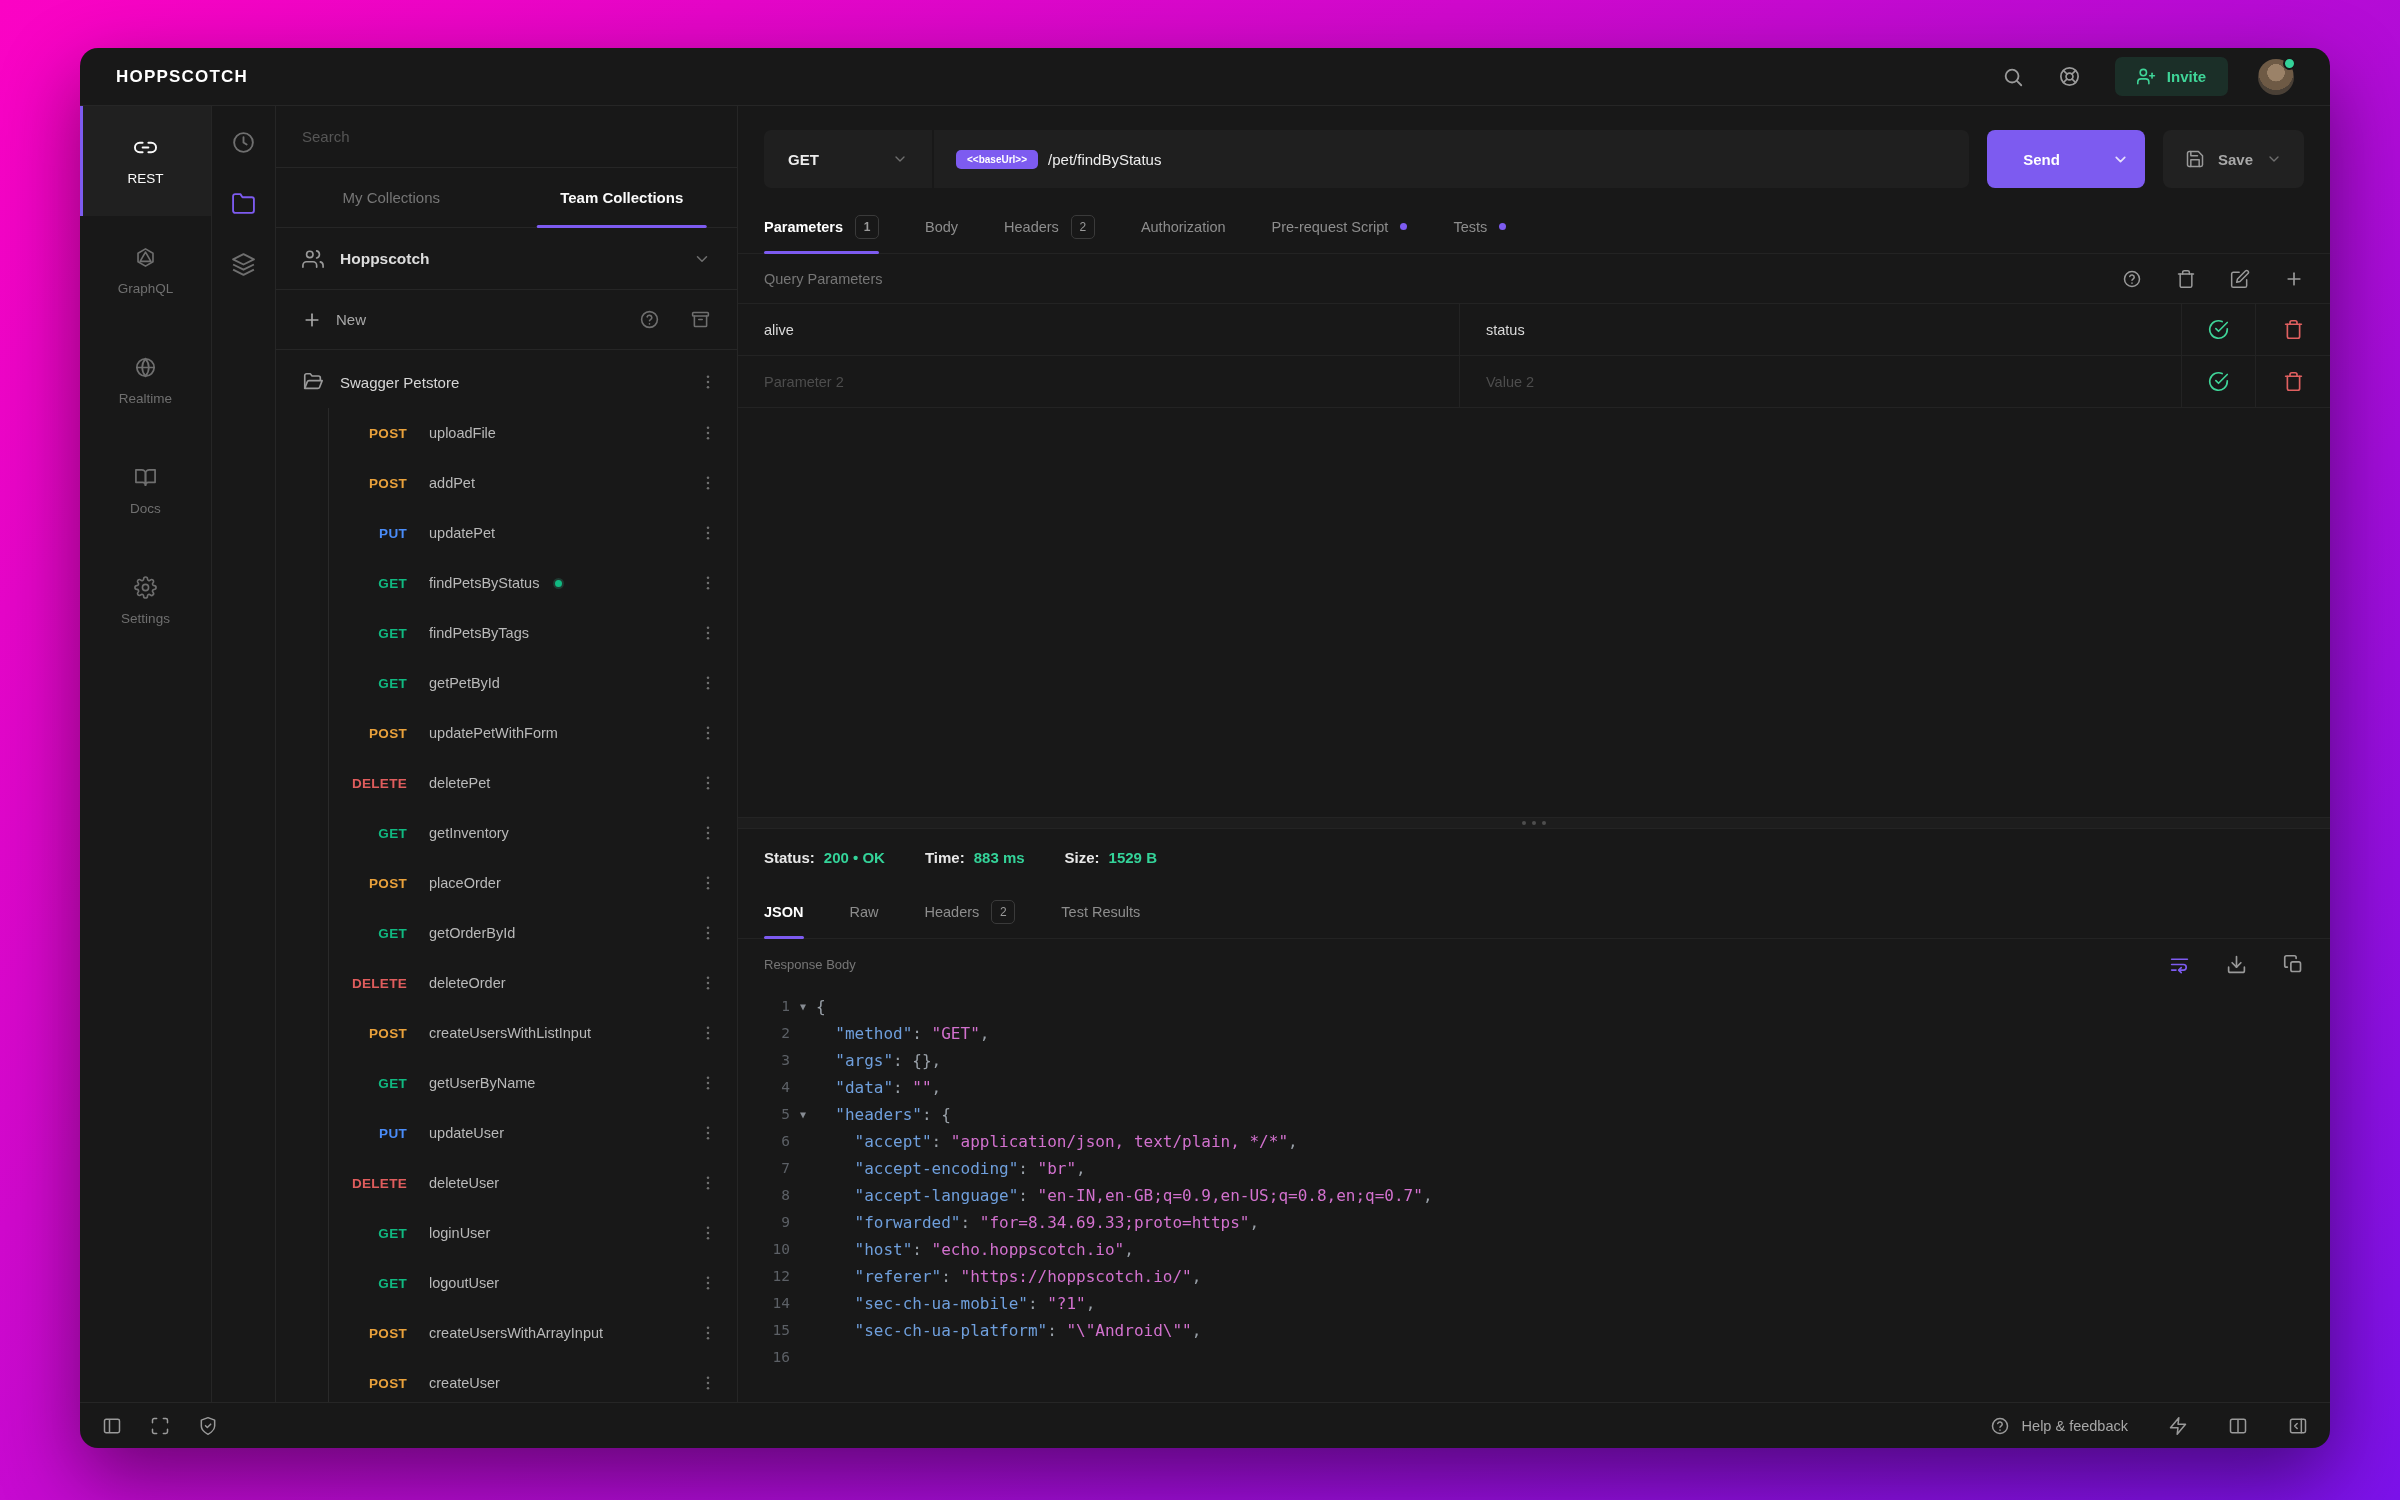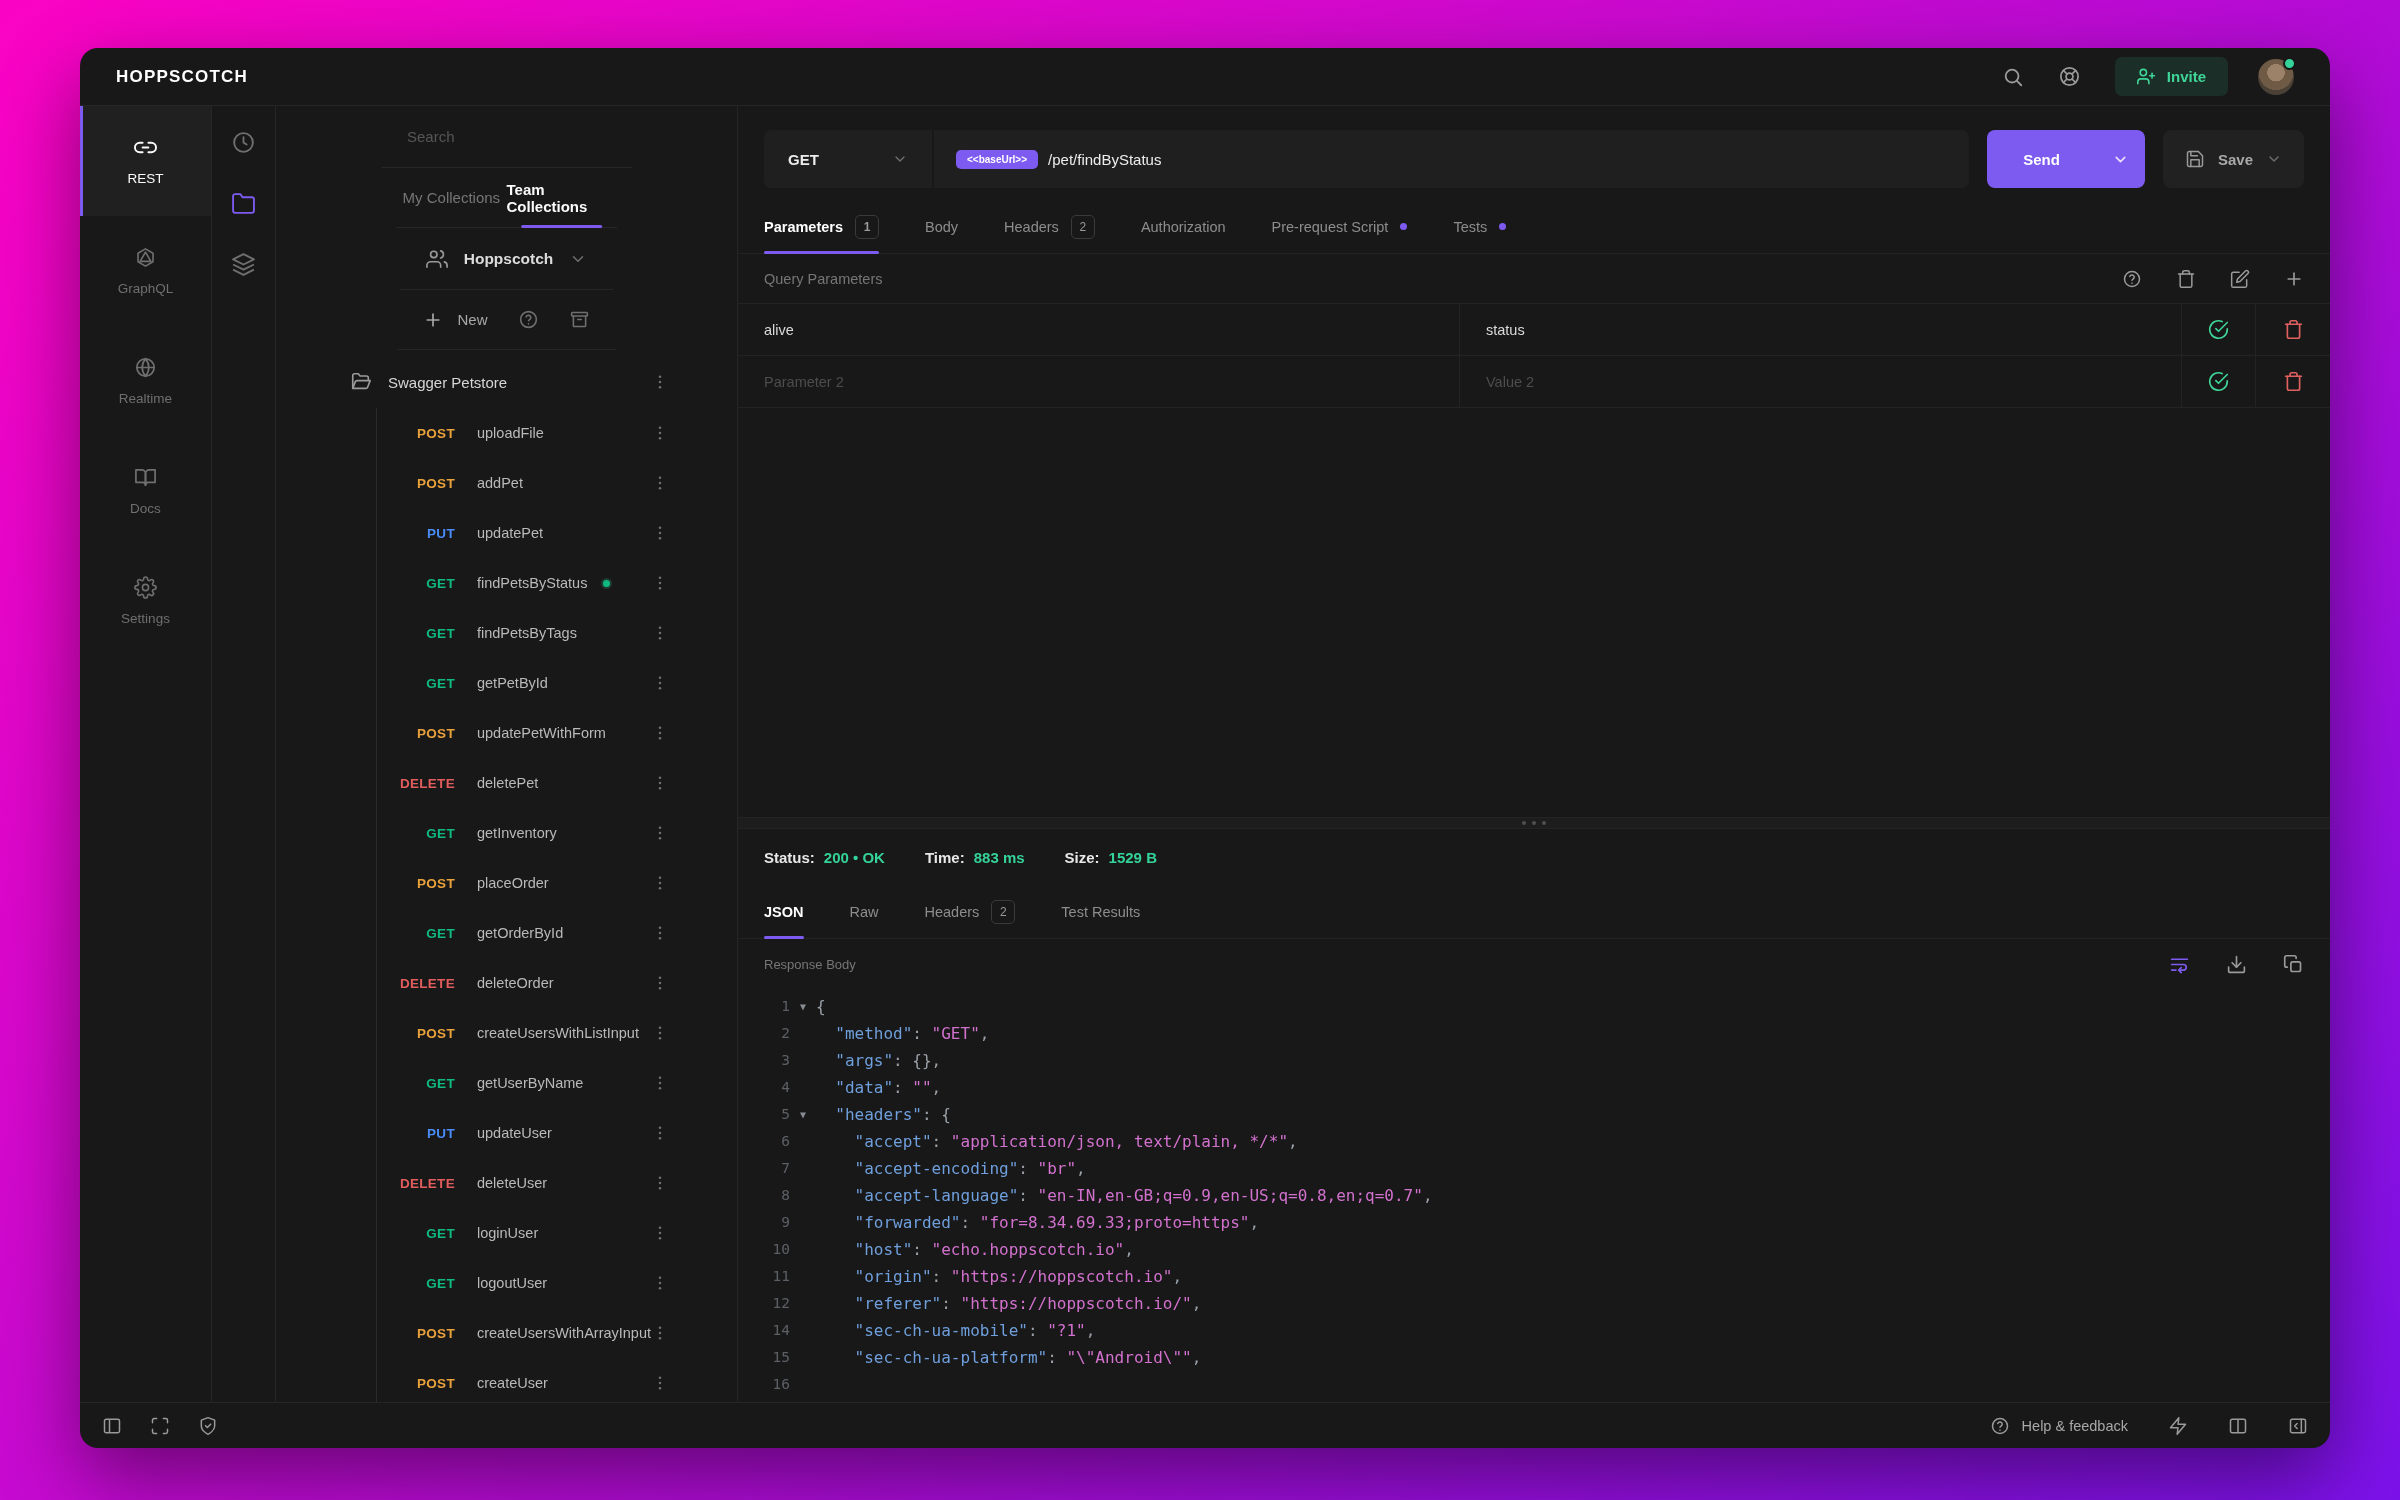--- a/index.html
+++ b/index.html
@@ -35,21 +35,21 @@
   .nav-item { height:110px; display:flex; flex-direction:column; align-items:center; justify-content:center; gap:12px; color:#6f6f6f; font-size:13.5px; cursor:pointer; position:relative; }
   .nav-item.active { background:#202020; color:#fafafa; }
   .nav-item.active::before { content:""; position:absolute; left:0; top:0; bottom:0; width:3px; background:var(--accent); }
 
   
   .strip { width:64px; flex:0 0 64px; border-right:1px solid #262626; display:flex; flex-direction:column; align-items:center; padding-top:24px; gap:36px; }
   .strip .s-ico { cursor:pointer; }
   .strip .s-ico.active { color:var(--accent); }
 
   
-  .coll { width:462px; flex:0 0 462px; border-right:1px solid #262626; display:flex; flex-direction:column; min-height:0;align-items:center; }
+  .coll { width:462px; flex:0 0 462px; border-right:1px solid #262626; display:flex; flex-direction:column; min-height:0; }
   .coll-search { height:62px; flex:0 0 62px; display:flex; align-items:center; padding:0 26px; border-bottom:1px solid #262626; }
   .coll-search input { background:transparent; border:none; outline:none; color:#d4d4d4; font-size:15px; width:100%; font-family:inherit; }
   .coll-search input::placeholder { color:#565656; }
   .coll-tabs { height:60px; flex:0 0 60px; display:flex; border-bottom:1px solid #262626; }
   .coll-tab { flex:1; display:flex; align-items:center; justify-content:center; font-size:15px; color:#767676; cursor:pointer; position:relative; }
   .coll-tab.active { color:#fafafa; font-weight:600; }
   .coll-tab.active::after { content:""; position:absolute; left:50%; transform:translateX(-50%); bottom:-1px; width:74%; height:3px; background:var(--accent); border-radius:2px; }
   .team-row { height:62px; flex:0 0 62px; display:flex; align-items:center; gap:16px; padding:0 26px; border-bottom:1px solid #262626; cursor:pointer; }
   .team-name { flex:1; color:#dcdcdc; font-size:15.5px; font-weight:600; }
   .new-row { height:60px; flex:0 0 60px; display:flex; align-items:center; padding:0 26px; border-bottom:1px solid #262626; }
@@ -792,25 +792,20 @@
           </div>
           <div class="code-line">
             <span class="ln">9</span>
             <span class="fold"></span>
             <span class="lc"><span class="tok-p">    </span><span class="tok-k">"forwarded"</span><span class="tok-p">: </span><span class="tok-s">"for=8.34.69.33;proto=https"</span><span class="tok-p">,</span></span>
           </div>
           <div class="code-line">
             <span class="ln">10</span>
             <span class="fold"></span>
             <span class="lc"><span class="tok-p">    </span><span class="tok-k">"host"</span><span class="tok-p">: </span><span class="tok-s">"echo.hoppscotch.io"</span><span class="tok-p">,</span></span>
-          </div>
-          <div class="code-line">
-            <span class="ln">11</span>
-            <span class="fold"></span>
-            <span class="lc"><span class="tok-p">    </span><span class="tok-k">"origin"</span><span class="tok-p">: </span><span class="tok-s">"https://hoppscotch.io"</span><span class="tok-p">,</span></span>
           </div>
           <div class="code-line">
             <span class="ln">12</span>
             <span class="fold"></span>
             <span class="lc"><span class="tok-p">    </span><span class="tok-k">"referer"</span><span class="tok-p">: </span><span class="tok-s">"https://hoppscotch.io/"</span><span class="tok-p">,</span></span>
           </div>
           <div class="code-line">
             <span class="ln">14</span>
             <span class="fold"></span>
             <span class="lc"><span class="tok-p">    </span><span class="tok-k">"sec-ch-ua-mobile"</span><span class="tok-p">: </span><span class="tok-s">"?1"</span><span class="tok-p">,</span></span>

